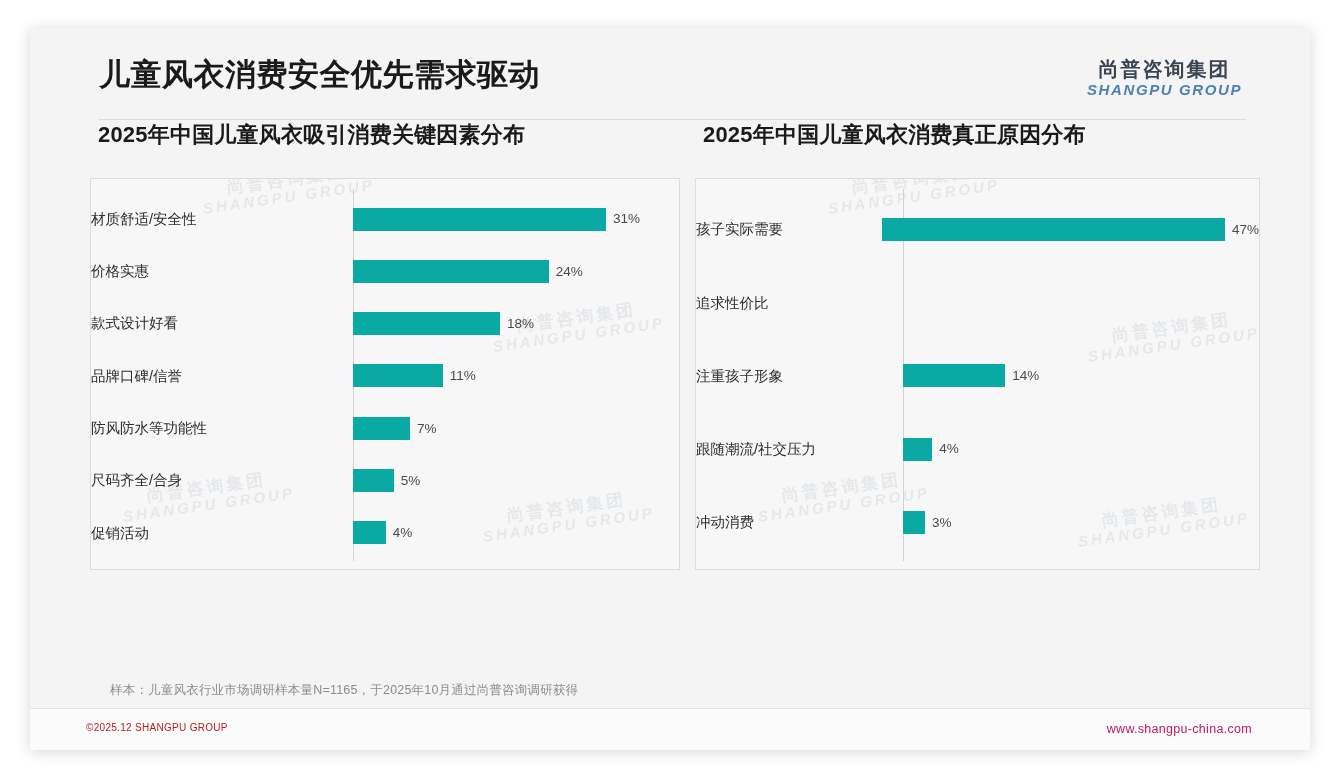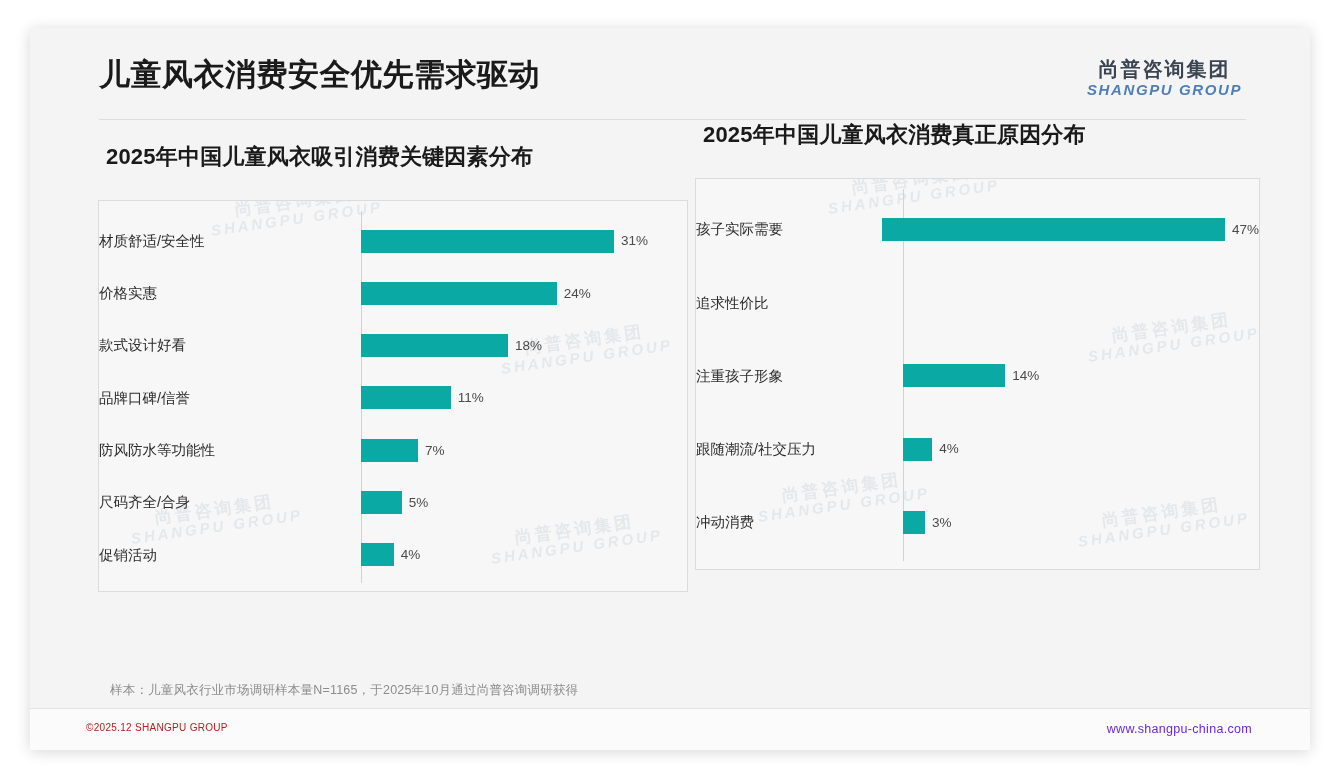--- a/index.html
+++ b/index.html
@@ -64,21 +64,21 @@
     width: 1147px; height: 1px;
     background: #dddddd;
   }
   
   .charts {
     position: absolute;
     left: 0; top: 92px;
     width: 100%;
   }
   .chart-block { position: absolute; top: 0; }
-  .chart-block.left  { left: 68px;  width: 590px; margin-top: 22px; }
+  .chart-block.left  { left: 60px;  width: 590px; }
   .chart-block.right { left: 665px; width: 565px; }
 
   .chart-title {
     font-size: 22px;
     font-weight: bold;
     color: #1a1a1a;
     letter-spacing: 0.2px;
     white-space: nowrap;
     margin-left: 8px;
   }
@@ -178,21 +178,21 @@
     position: absolute;
     left: 56px; top: 13px;
     font-size: 10px;
     color: #b91c1c;
     letter-spacing: 0.3px;
   }
   .footer-right {
     position: absolute;
     right: 58px; top: 13px;
     font-size: 12.5px;
-    color: #6d28d9;
+    color: #be185d;
     letter-spacing: 0.3px;
   }
 </style>
 </head>
 <body>
 
 <div class="page">
   <div class="slide">
 
     <div class="header">

